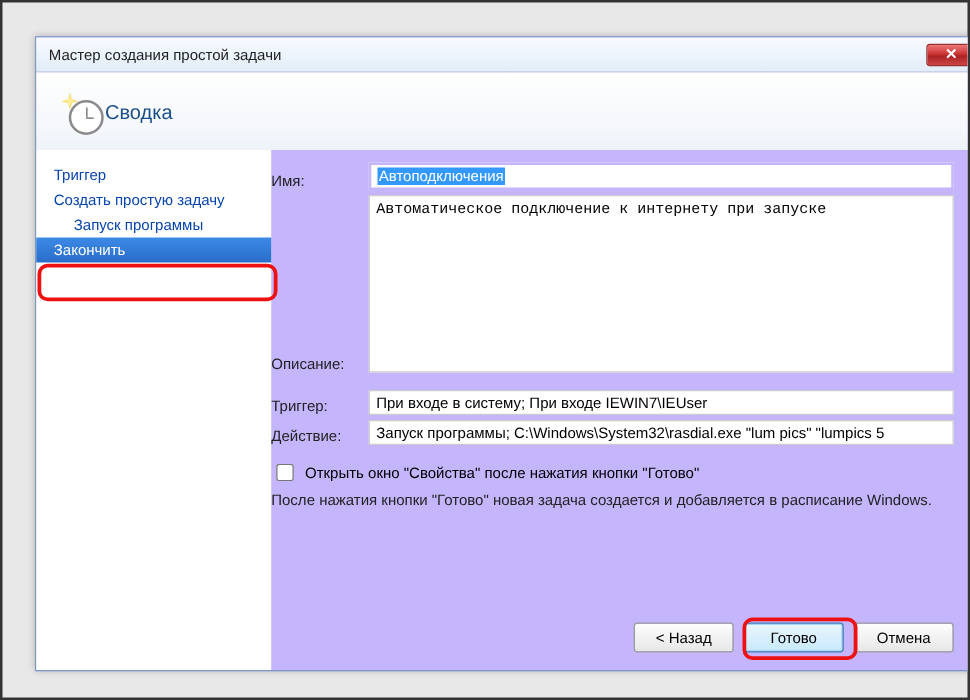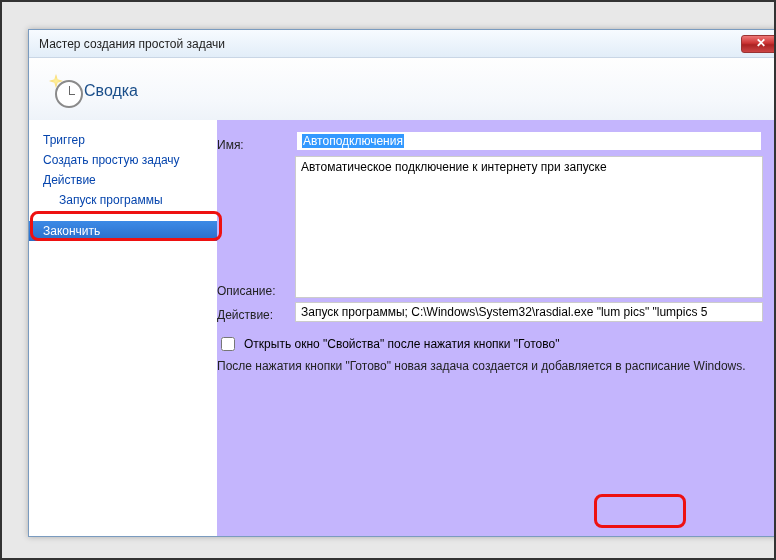--- a/index.html
+++ b/index.html
@@ -107,21 +107,20 @@
     padding: 3px 14px;
     color: #0645ad;
     cursor: pointer;
     white-space: nowrap;
   }
   .nav-item.indent { padding-left: 30px; }
   .nav-item.selected {
     background: linear-gradient(#3c8ae6, #2a6dc9);
     color: #fff;
     position: relative;
-    margin-top: 11px;
   }
   .highlight-nav {
     position: absolute;
     border: 3px solid #e11;
     border-radius: 8px;
     pointer-events: none;
   }
   .content {
     flex: 1;
     padding: 10px 22px 10px 0;
@@ -152,21 +151,21 @@
   .sel-text {
     background: #3399ff;
     color: #fff;
     padding: 0 1px;
   }
   .textarea {
     flex: 1;
     height: 142px;
     border: 1px solid #ccc;
     padding: 3px 5px;
-    font-family: Liberation Sans, sans-serif;
+    font-family: Liberation Mono, monospace;
     font-size: 12px;
     resize: none;
     overflow: auto;
     background: #fff;
   }
   .readonly-line {
     flex: 1;
     border: 1px solid #ccc;
     padding: 2px 5px;
     background: #fff;
@@ -227,49 +226,57 @@
       <div class="clock"></div>
     </div>
     <div class="header-title">Сводка</div>
   </div>
 
   <div class="body">
 
     <div class="sidebar">
       <div class="nav-item">Триггер</div>
       <div class="nav-item">Создать простую задачу</div>
-      <div class="nav-item">Действие</div>
       <div class="nav-item indent">Запуск программы</div>
       <div class="nav-item selected">Закончить</div>
     </div>
 
     <div class="content">
 
       <div class="form-row">
         <div class="form-label">Имя:</div>
         <div class="text-input name-field"><span class="sel-text">Автоподключения</span></div>
       </div>
 
       <div class="form-row">
         <div class="form-label">Описание:</div>
         <textarea class="textarea" style="">Автоматическое подключение к интернету при запуске</textarea>
       </div>
 
+      <div class="form-row" style="margin-top:14px;">
+        <div class="form-label">Триггер:</div>
+        <div class="readonly-line">При входе в систему; При входе IEWIN7\IEUser</div>
+      </div>
 
       <div class="form-row">
         <div class="form-label">Действие:</div>
         <div class="readonly-line">Запуск программы; C:\Windows\System32\rasdial.exe "lum pics" "lumpics 5</div>
       </div>
 
       <div class="checkbox-row">
         <input type="checkbox" style="">
         <span>Открыть окно "Свойства" после нажатия кнопки "Готово"</span>
       </div>
 
       <div class="info-text">После нажатия кнопки "Готово" новая задача создается и добавляется в расписание Windows.</div>
 
+      <div class="button-bar">
+        <button class="btn">&lt; Назад</button>
+        <button class="btn default">Готово</button>
+        <button class="btn">Отмена</button>
+      </div>
 
     </div>
   </div>
 </div>
 
 <div class="highlight-nav" style="left:28px; top:209px; width:192px; height:30px;"></div>
 <div class="highlight-btn" style="left:592px; top:492px; width:92px; height:34px;"></div>
 
 </body></html>

